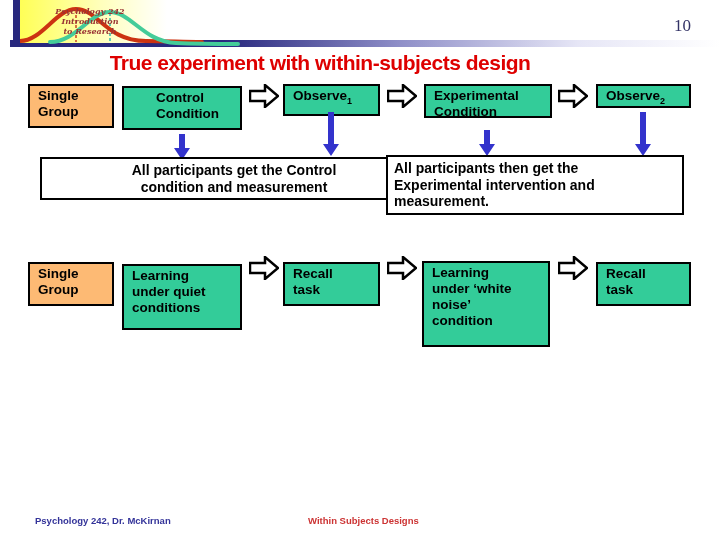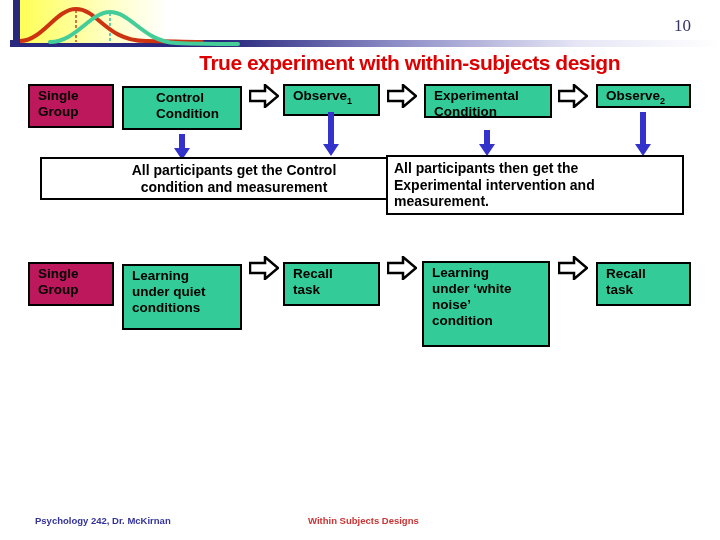--- a/index.html
+++ b/index.html
@@ -10,28 +10,28 @@
   
   .band{position:absolute;left:10px;top:40px;width:710px;height:7px;
         background:linear-gradient(to right,#28287E 0%,#28287E 30%,#8F8FC8 55%,#E6E6F6 80%,#ffffff 100%);z-index:1;}
   .logo-svg{position:absolute;left:10px;top:0;z-index:2;}
   .logo-text{position:absolute;left:38px;top:6px;width:104px;text-align:center;
              font-family:"DejaVu Serif",serif;font-style:italic;font-weight:bold;
              font-size:8px;line-height:1.25;color:#993333;white-space:pre-line;z-index:3;}
   .title{position:absolute;left:205px;top:7px;font-size:26px;font-weight:bold;color:#990000;z-index:3;}
   .page-number{position:absolute;left:674px;top:4px;font-family:"Liberation Serif",serif;
                font-size:17px;color:#333366;margin-top:12px;}
-  .subtitle{position:absolute;left:20px;top:51px;width:600px;text-align:right;
+  .subtitle{position:absolute;left:20px;top:51px;width:600px;text-align:center;
             font-size:21px;font-weight:bold;color:#DE0000;letter-spacing:-0.5px;}
 
   
   .box{position:absolute;border:2px solid #000;font-weight:bold;color:#000;
        font-size:13.5px;line-height:1.18;white-space:pre-line;padding:2px 4px 2px 8px;
        box-sizing:border-box;}
-  .gold{background:#be185d;}
+  .gold{background:#fdba74;}
   .teal{background:#33CC99;}
 
   .note{position:absolute;background:#ffffff;border:2px solid #000;font-weight:bold;
         font-size:14px;line-height:1.18;white-space:pre-line;padding:3px 6px;box-sizing:border-box;}
   .note-center{text-align:center;}
 
   sub{font-size:9px;line-height:0;}
 
   .footer-left{position:absolute;left:35px;top:515px;font-size:9.5px;font-weight:bold;color:#333399;}
   .footer-center{position:absolute;left:308px;top:515px;font-size:9.5px;font-weight:bold;color:#CC3333;}
@@ -51,20 +51,23 @@
         <stop offset="1" stop-color="#FFFFFF"></stop>
       </linearGradient>
     </defs>
     <rect x="9" y="0" width="148" height="43" fill="url(#gy)"></rect>
     <line x1="66" y1="10" x2="66" y2="42" stroke="#CC4422" stroke-width="1.5" stroke-dasharray="3,2"></line>
     <line x1="100" y1="13" x2="100" y2="42" stroke="#33BBAA" stroke-width="1.5" stroke-dasharray="3,2"></line>
     <path d="M10,41 C32,41 46,9 66,9 C88,9 96,41 136,41 C158,41 172,42 192,42" fill="none" stroke="#CC3311" stroke-width="4" stroke-linecap="round"></path>
     <path d="M40,42 C66,42 80,12 100,12 C121,12 134,42 166,43 C188,44 206,44 228,44" fill="none" stroke="#44CC99" stroke-width="4" stroke-linecap="round"></path>
     <rect x="3" y="0" width="7" height="46" fill="#28287E"></rect>
   </svg>
+  <div class="logo-text">Psychology 242
+Introduction
+to Research</div>
 
   <div class="page-number">10</div>
 
   <div class="subtitle">True experiment with within-subjects design</div>
 
   <div class="box gold" style="left:28px;top:84px;width:86px;height:44px;">Single
 Group</div>
 
   <div class="box teal" style="left:122px;top:86px;width:120px;height:44px;padding-left:32px;">Control
 Condition</div>

